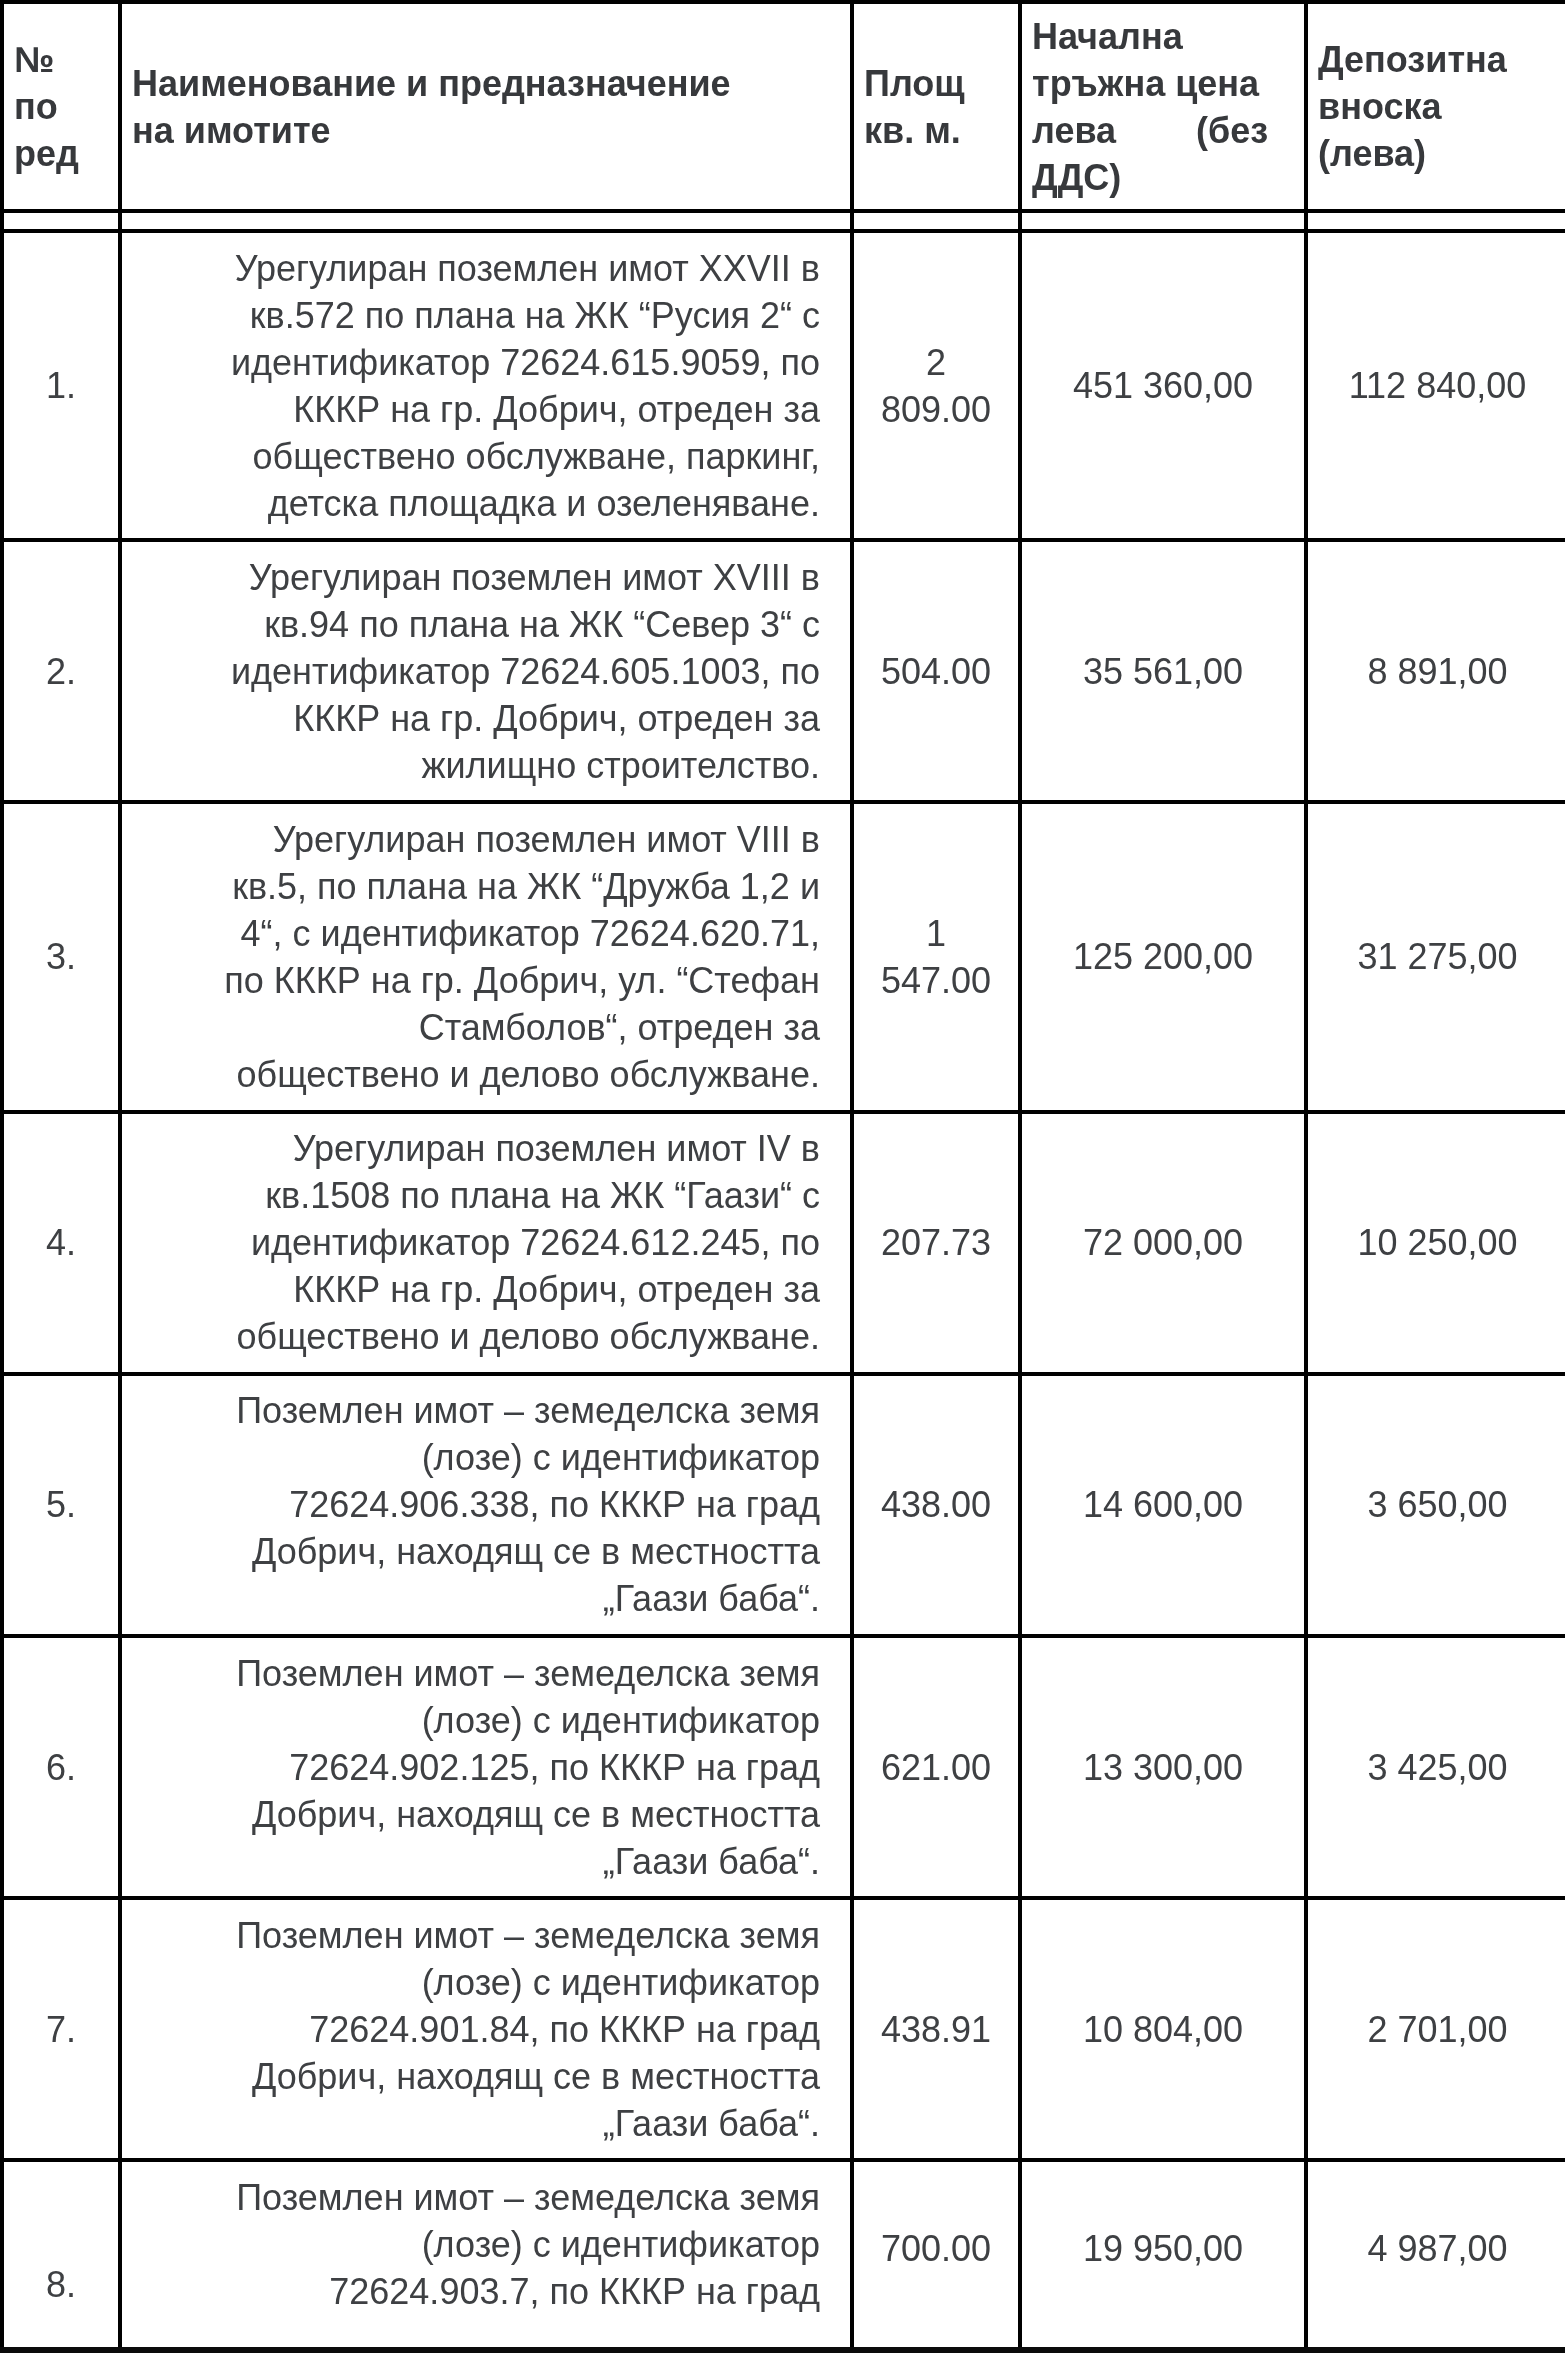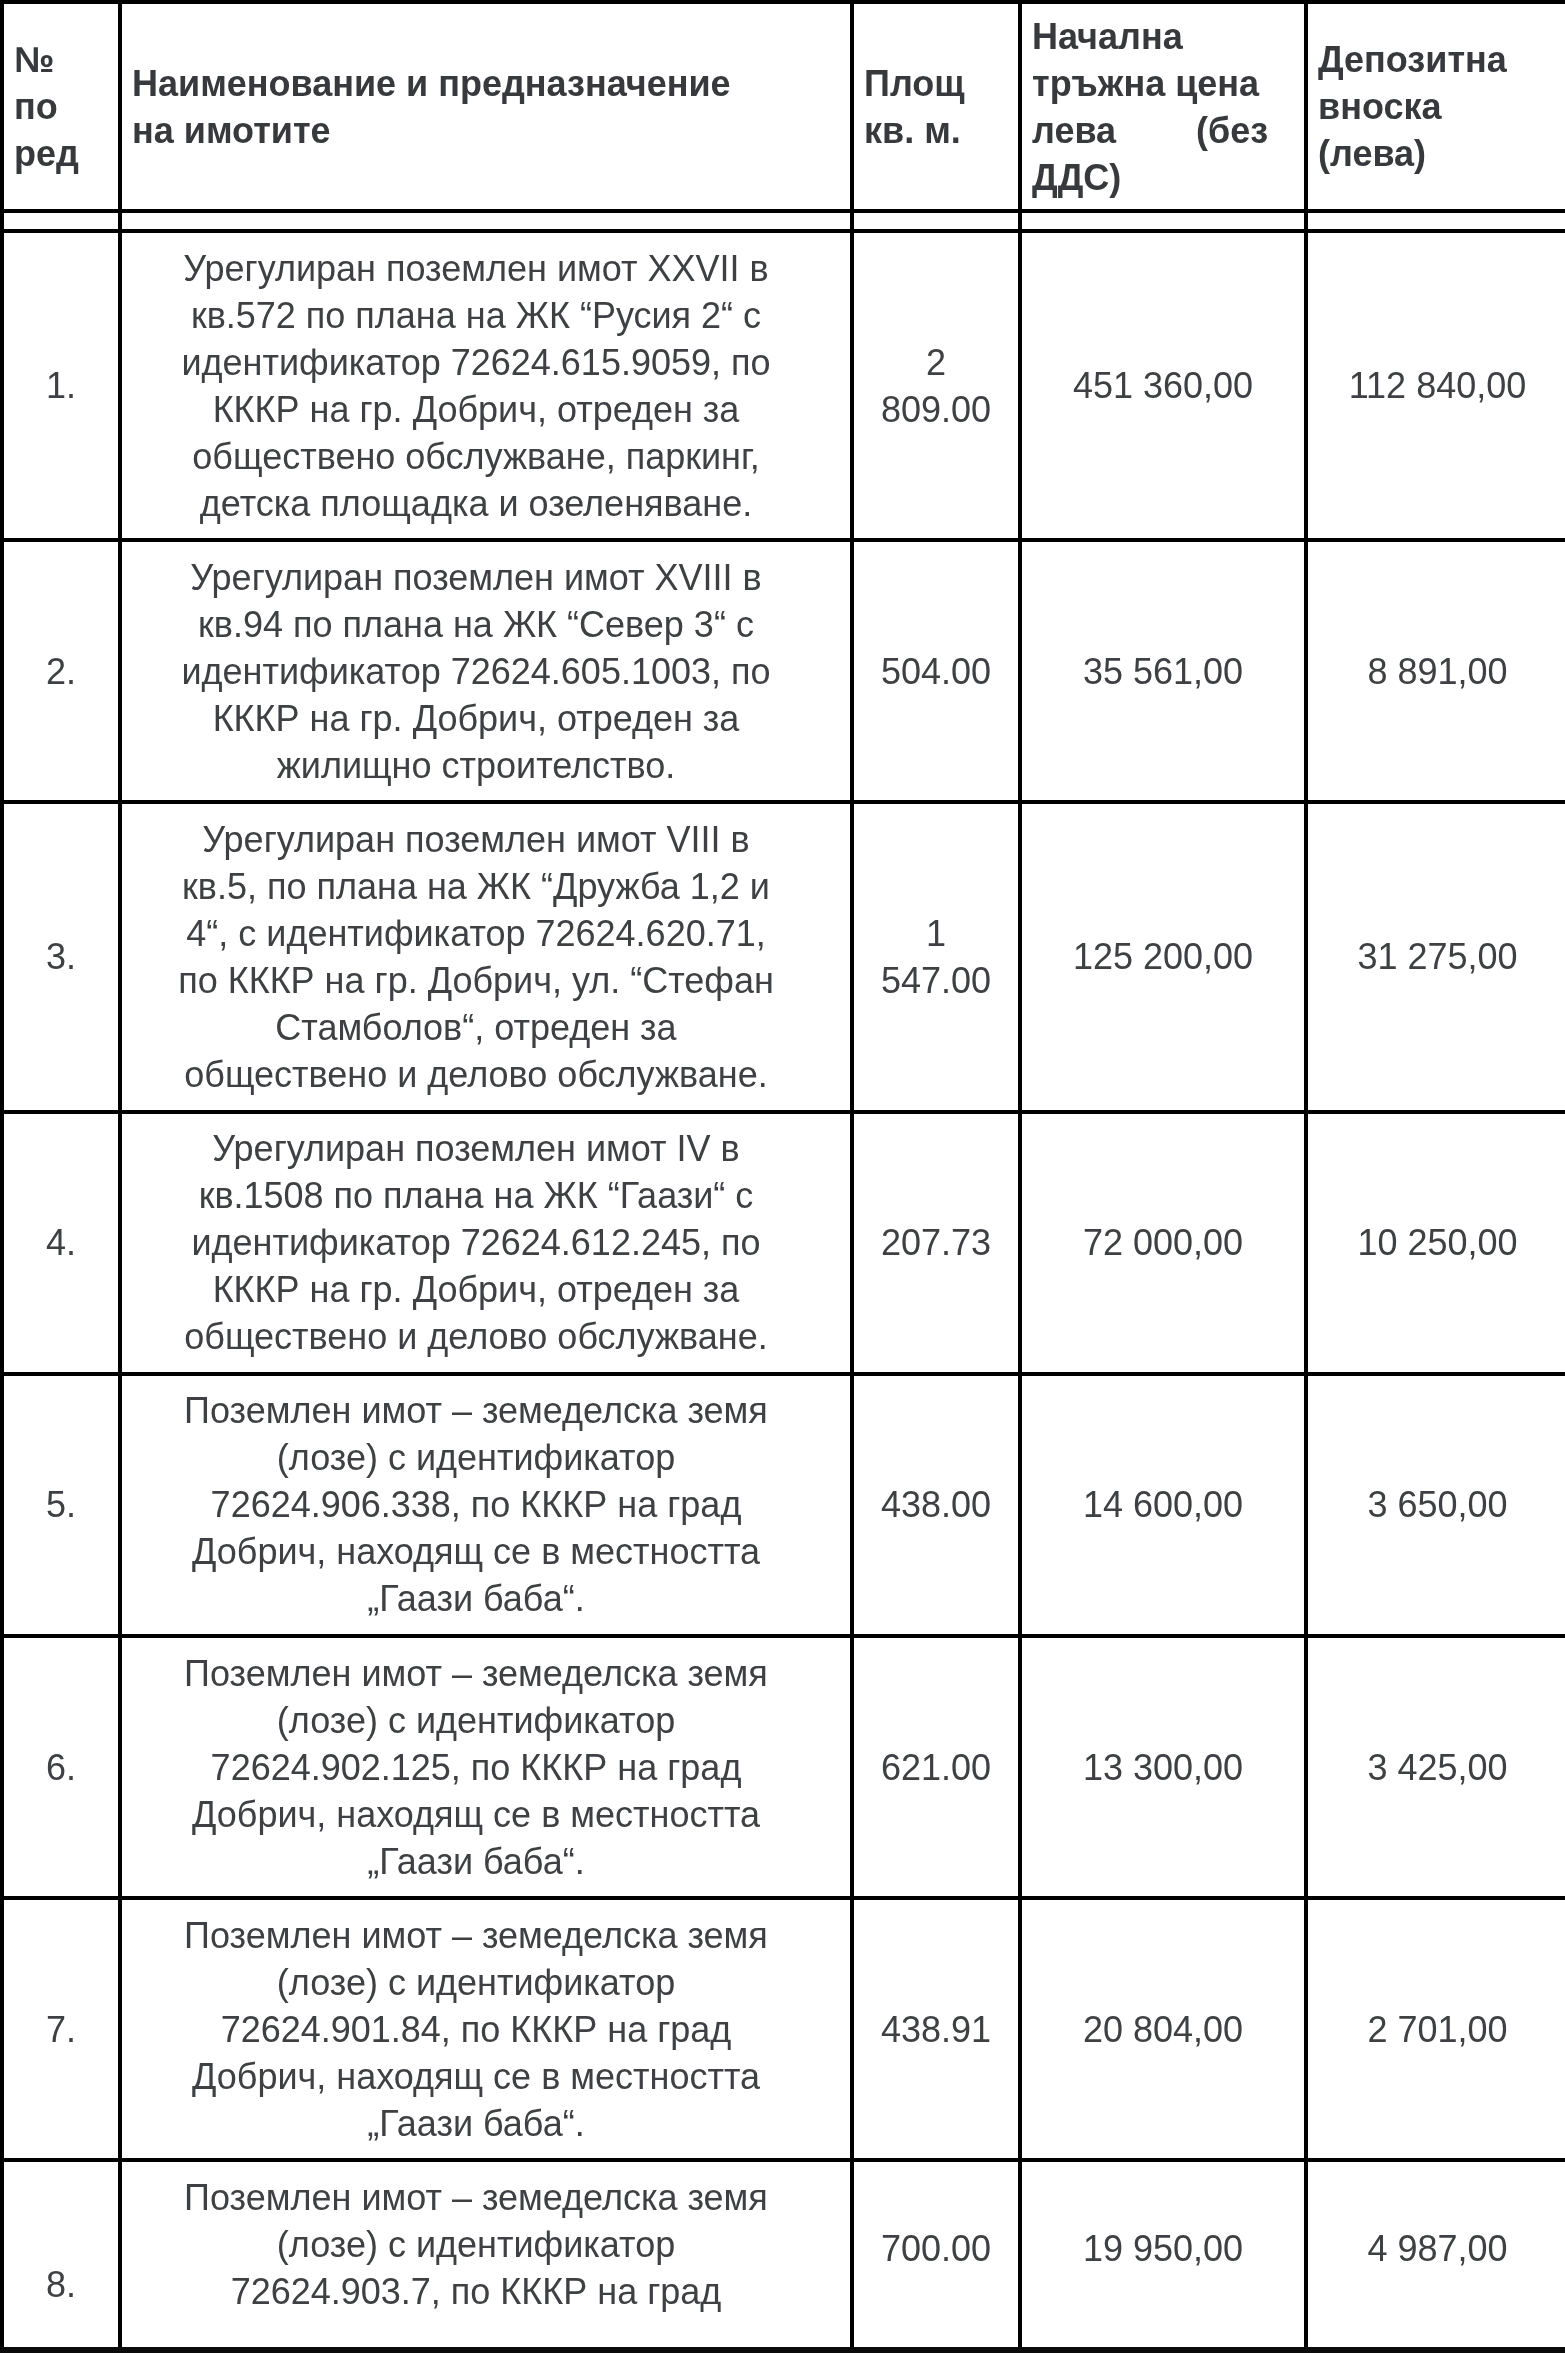--- a/index.html
+++ b/index.html
@@ -50,21 +50,21 @@
   tr.gap-row td {
     height: 20px;
     padding: 0;
   }
   
   td.cell-num {
     text-align: center;
     vertical-align: middle;
   }
   td.cell-name {
-    text-align: center;
+    text-align: right;
     vertical-align: top;
     padding: 11.6px 30px 11.6px 10px;
   }
   td.cell-area, td.cell-price, td.cell-deposit {
     text-align: center;
     vertical-align: middle;
     padding: 3.3px 5px;
   }
   tr.row-last td { height: 248px; }
   tr.row-last td.cell-name { vertical-align: top; }
@@ -188,21 +188,21 @@
       <td class="cell-deposit">3 425,00</td>
     </tr>
     <tr>
       <td class="cell-num">7.</td>
       <td class="cell-name">Поземлен имот – земеделска земя
 (лозе) с идентификатор
 72624.901.84, по КККР на град
 Добрич, находящ се в местността
 „Гаази баба“.</td>
       <td class="cell-area">438.91</td>
-      <td class="cell-price">20 804,00</td>
+      <td class="cell-price">10 804,00</td>
       <td class="cell-deposit">2 701,00</td>
     </tr>
     <tr class="row-last">
       <td class="cell-num">8.</td>
       <td class="cell-name">Поземлен имот – земеделска земя
 (лозе) с идентификатор
 72624.903.7, по КККР на град</td>
       <td class="cell-area">700.00</td>
       <td class="cell-price">19 950,00</td>
       <td class="cell-deposit">4 987,00</td>

